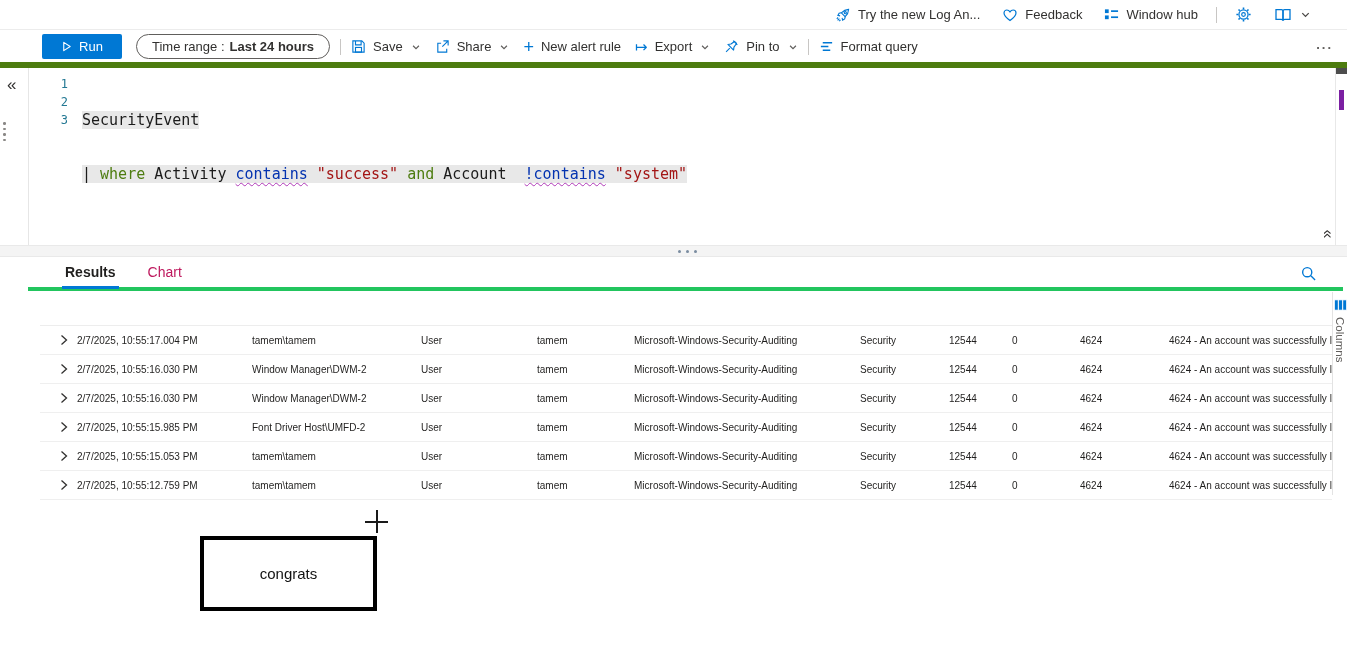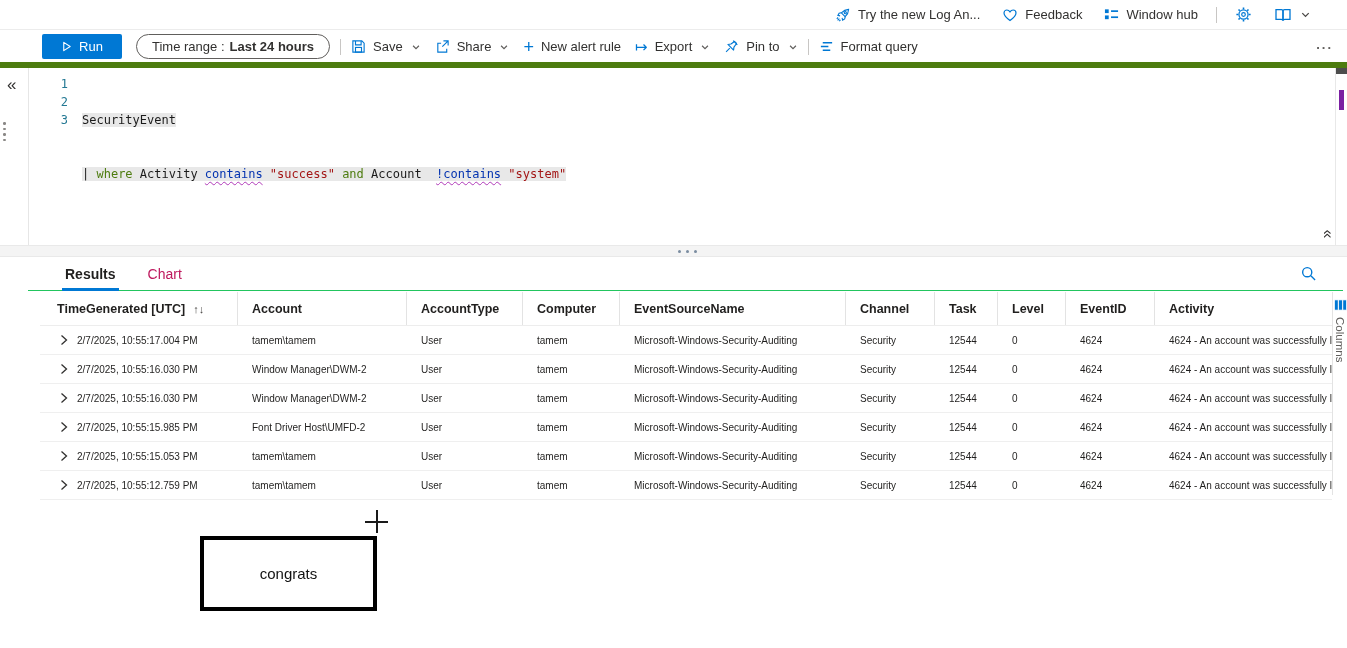--- a/index.html
+++ b/index.html
@@ -30,41 +30,41 @@
   
   .left-rail{position:absolute;left:0;top:68px;width:28px;height:580px;border-right:1px solid #e6e6e6;background:#fff;}
   .rail-collapse{position:absolute;left:7px;top:76px;font-size:17px;color:#323130;cursor:pointer;line-height:1;}
   .grip-v{position:absolute;left:3px;display:flex;flex-direction:column;gap:3px;cursor:ns-resize;}
   .grip-v i{width:2.5px;height:2.5px;border-radius:50%;background:#8a8886;}
 
   
   .editor{position:absolute;left:29px;top:68px;width:1318px;height:177px;background:#fff;cursor:text;}
   .gutter{position:absolute;left:0;top:7px;width:39px;text-align:right;
           font-family:"DejaVu Sans Mono",monospace;font-size:12px;line-height:18px;color:#237893;}
-  .code{position:absolute;left:53px;top:7px;font-family:"DejaVu Sans Mono",monospace;font-size:12px;
+  .code{position:absolute;left:53px;top:7px;font-family:"DejaVu Sans Mono",monospace;font-size:15px;
         line-height:18px;white-space:pre;color:#1b1b1b;}
   .hl{background:#e8e8e8;}
   .tok[data-tok="kw"]{color:#4d7c0f;}
   .tok[data-tok="op"]{color:#0433b0;text-decoration:underline wavy #b03ab8 1px;text-underline-offset:3px;}
   .tok[data-tok="str"]{color:#a31515;}
   .ruler{position:absolute;right:0;top:0;width:11px;height:177px;border-left:1px solid #e8e8e8;}
   .ruler-thumb{position:absolute;right:0;top:0;width:11px;height:6px;background:#4d4d4d;cursor:pointer;}
   .ruler-mark{position:absolute;right:3px;top:22px;width:5px;height:20px;background:#7b1fa2;}
   .collapse-up{position:absolute;right:14px;bottom:3px;font-size:16px;color:#323130;cursor:pointer;
                display:inline-block;transform:rotate(90deg);line-height:1;}
 
   
   .splitter{position:absolute;left:0;top:245px;width:1347px;height:12px;background:#f4f4f4;
             border-top:1px solid #e9e9e9;border-bottom:1px solid #e9e9e9;box-sizing:border-box;}
   .grip-h{position:absolute;left:678px;top:4px;display:flex;gap:5px;cursor:ns-resize;}
   .grip-h i{width:3px;height:3px;border-radius:50%;background:#7a8ca0;}
 
   
   .results{position:absolute;left:0;top:257px;width:1347px;height:391px;background:#fff;}
-  .tabs-row{position:absolute;left:28px;right:4px;top:0;height:34px;border-bottom:1px solid #22c55e;
+  .tabs-row{position:absolute;left:28px;right:4px;top:0;height:34px;border-bottom:4px solid #22c55e;
             display:flex;align-items:center;gap:26px;padding-left:34px;box-sizing:border-box;}
   .tab{position:relative;height:34px;display:flex;align-items:center;padding:0 3px;cursor:pointer;color:#be185d;font-size:14px;}
   .tab.active{font-weight:700;color:#201f1e;}
   .tab.active::after{content:"";position:absolute;left:0;right:0;bottom:0;height:3px;background:#0078d4;}
   .search-btn{position:absolute;right:30px;top:8px;cursor:pointer;}
 
   .tgrid{display:grid;grid-template-columns:198px 169px 116px 97px 226px 89px 63px 68px 89px 177px;}
   .thead{position:absolute;left:40px;top:35px;width:1292px;height:33px;}
   .th{display:flex;align-items:center;padding-left:14px;border-right:1px solid #e3e3e3;
       font-weight:700;font-size:12.5px;color:#201f1e;box-sizing:border-box;overflow:hidden;white-space:nowrap;cursor:pointer;}
@@ -281,35 +281,20 @@
       <div class="tab active">Results</div>
       <div class="tab">Chart</div>
     </div>
     <span class="search-btn">
       <svg width="17" height="17" viewBox="0 0 16 16" fill="none" stroke="#0078d4" stroke-width="1.3">
         <circle cx="6.8" cy="6.8" r="4.3"></circle>
           <path d="M10.2 10.2L14.2 14.2"></path>
       </svg>
     </span>
 
-    <div class="thead tgrid">
-      <div class="th">
-        <span>TimeGenerated [UTC]</span>
-        <span class="sort-glyph">↑↓</span>
-      </div>
-      <div class="th">Account</div>
-      <div class="th">AccountType</div>
-      <div class="th">Computer</div>
-      <div class="th">EventSourceName</div>
-      <div class="th">Channel</div>
-      <div class="th">Task</div>
-      <div class="th">Level</div>
-      <div class="th">EventID</div>
-      <div class="th">Activity</div>
-    </div>
 
     <div class="tbody">
 
         <div class="trow tgrid">
           <div class="td c-time">
             <span class="row-chevron">
               <svg width="8" height="12" viewBox="0 0 8 12">
                 <path d="M1.5 1.5L6.5 6 1.5 10.5" fill="none" stroke="#323130" stroke-width="1.3"></path>
               </svg>
             </span>

